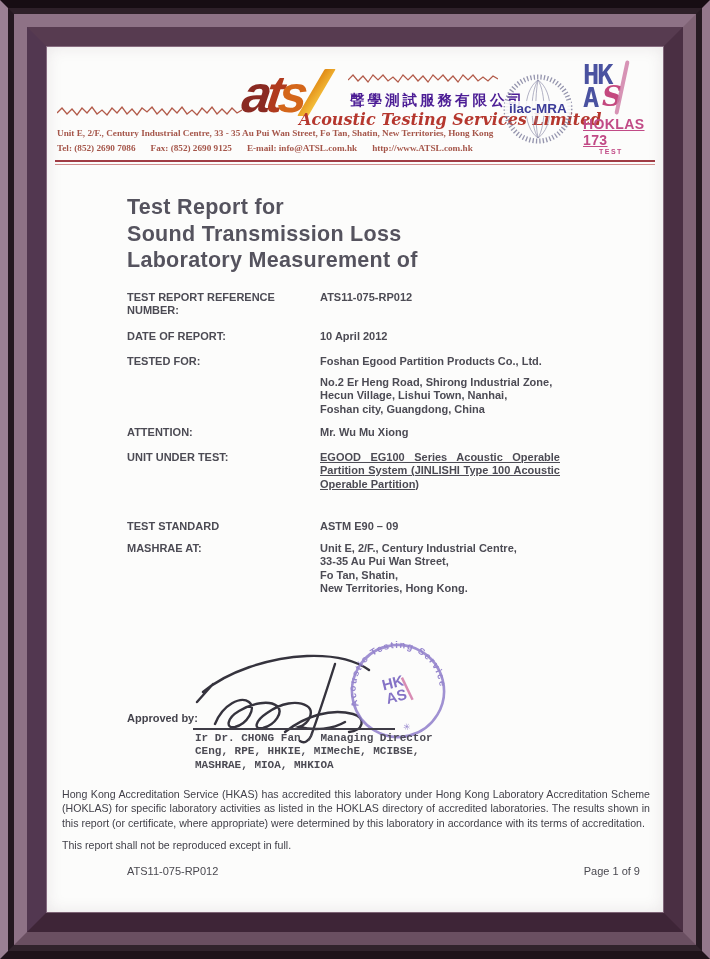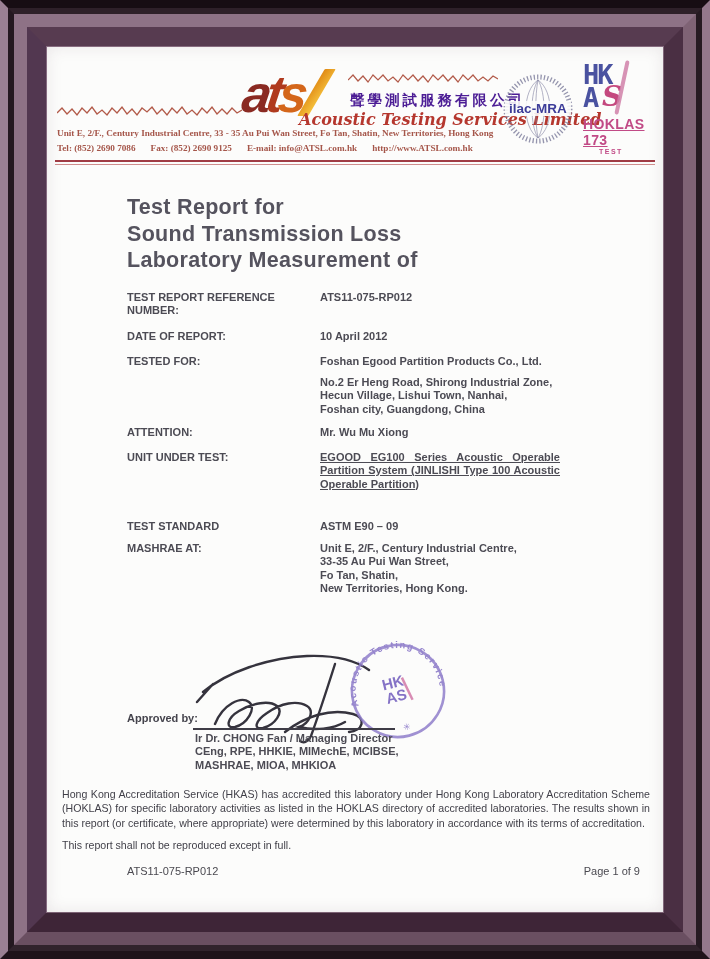--- a/index.html
+++ b/index.html
@@ -68,21 +68,21 @@
   .val.just { max-width:240px; text-align:justify; white-space:normal;text-decoration:underline; }
   .mt12 { margin-top:12px; } .mt7 { margin-top:7px; } .mt10 { margin-top:10px; }
   .mt11 { margin-top:11px; } .mt29 { margin-top:29px; } .mt8 { margin-top:8px; }
   
   .sig { position:relative; margin:46px 0 0 80px; height:132px; }
   .sig-svg { position:absolute; left:58px; top:0; }
   .stamp { position:absolute; left:221px; top:-1px; opacity:.92; }
   .approved { position:absolute; left:0; top:70px; font-size:11px; font-weight:bold; color:#45444d; }
   .sig-line { position:absolute; left:66px; top:86px; width:202px; border-top:2px solid #3e3c46; }
   .sig-name { position:absolute; left:68px; top:90px; font-size:11px; font-weight:bold;
-    color:#4c4b54; line-height:13.5px; }
+    color:#4c4b54; line-height:13.5px;font-family:Liberation Mono, monospace; }
   
   .footnote { margin:13px 0 0 15px; width:588px; font-size:10.6px; color:#403f48;
     text-align:justify; line-height:14.6px; }
   .footnote2 { margin:9px 0 0 15px; font-size:10.6px; color:#403f48; }
   .page-footer { display:flex; justify-content:space-between; margin:14px 23px 0 80px;
     font-size:11px; color:#4a4950; }
 </style>
 </head>
 <body>
 

